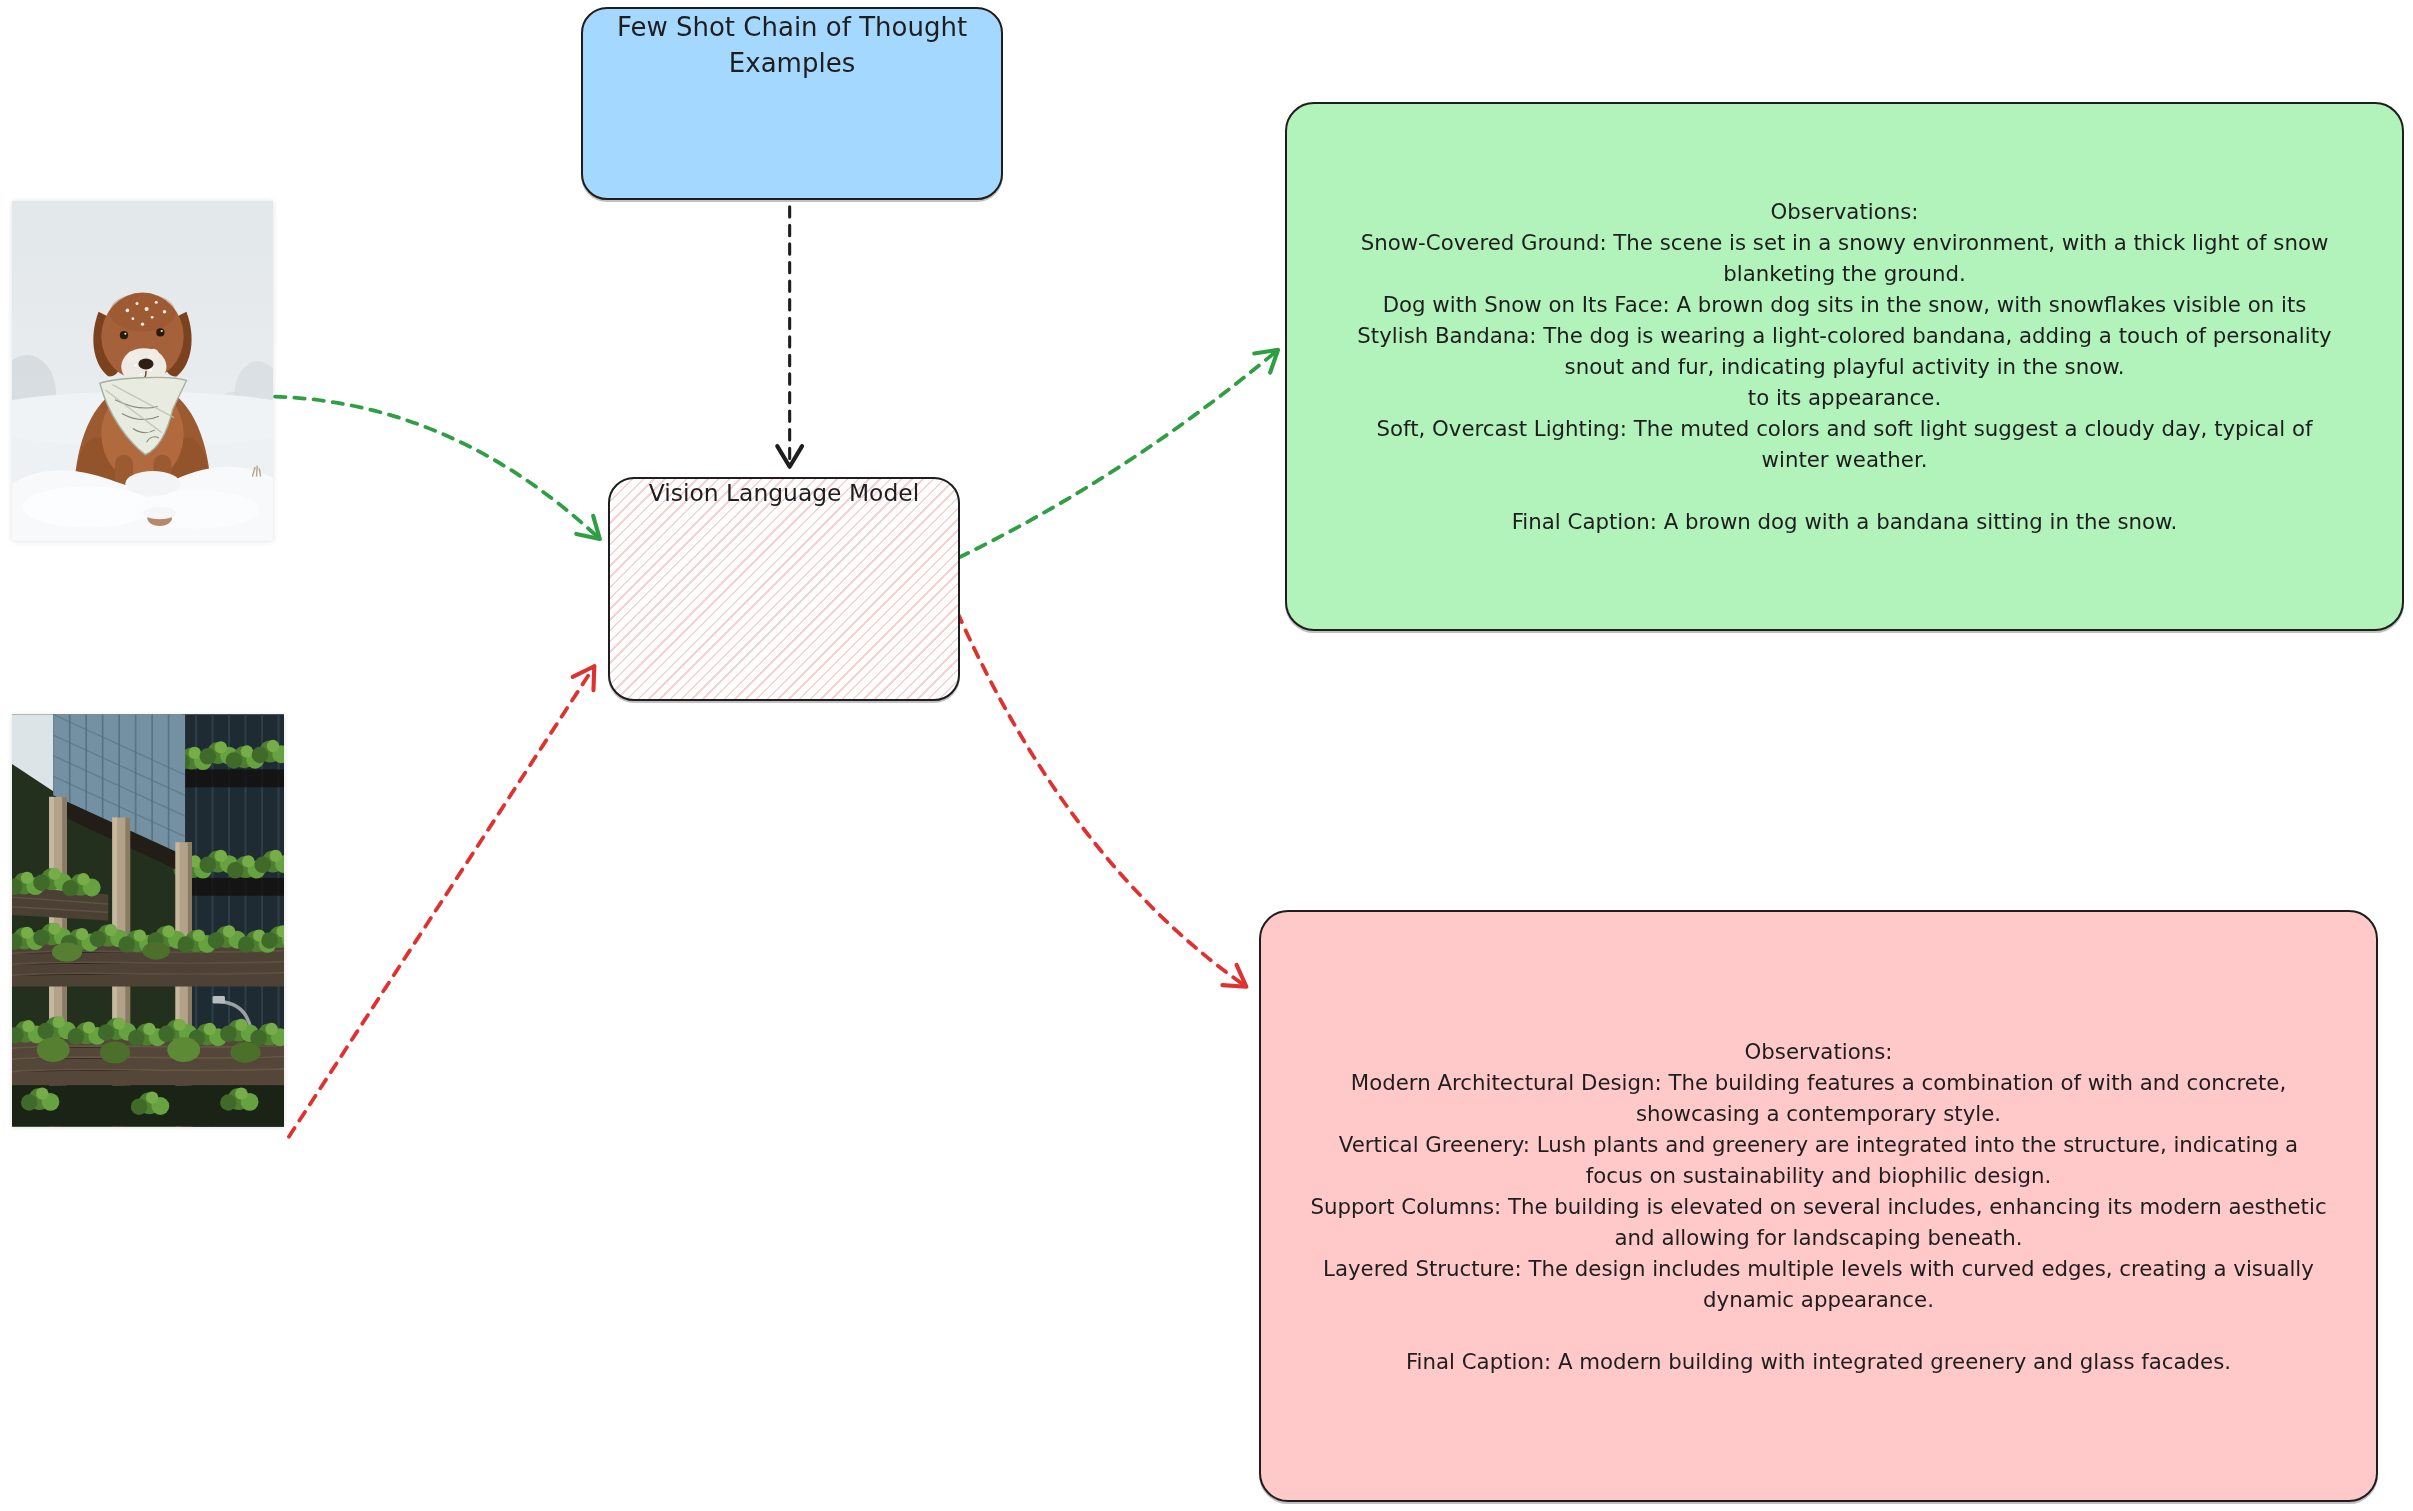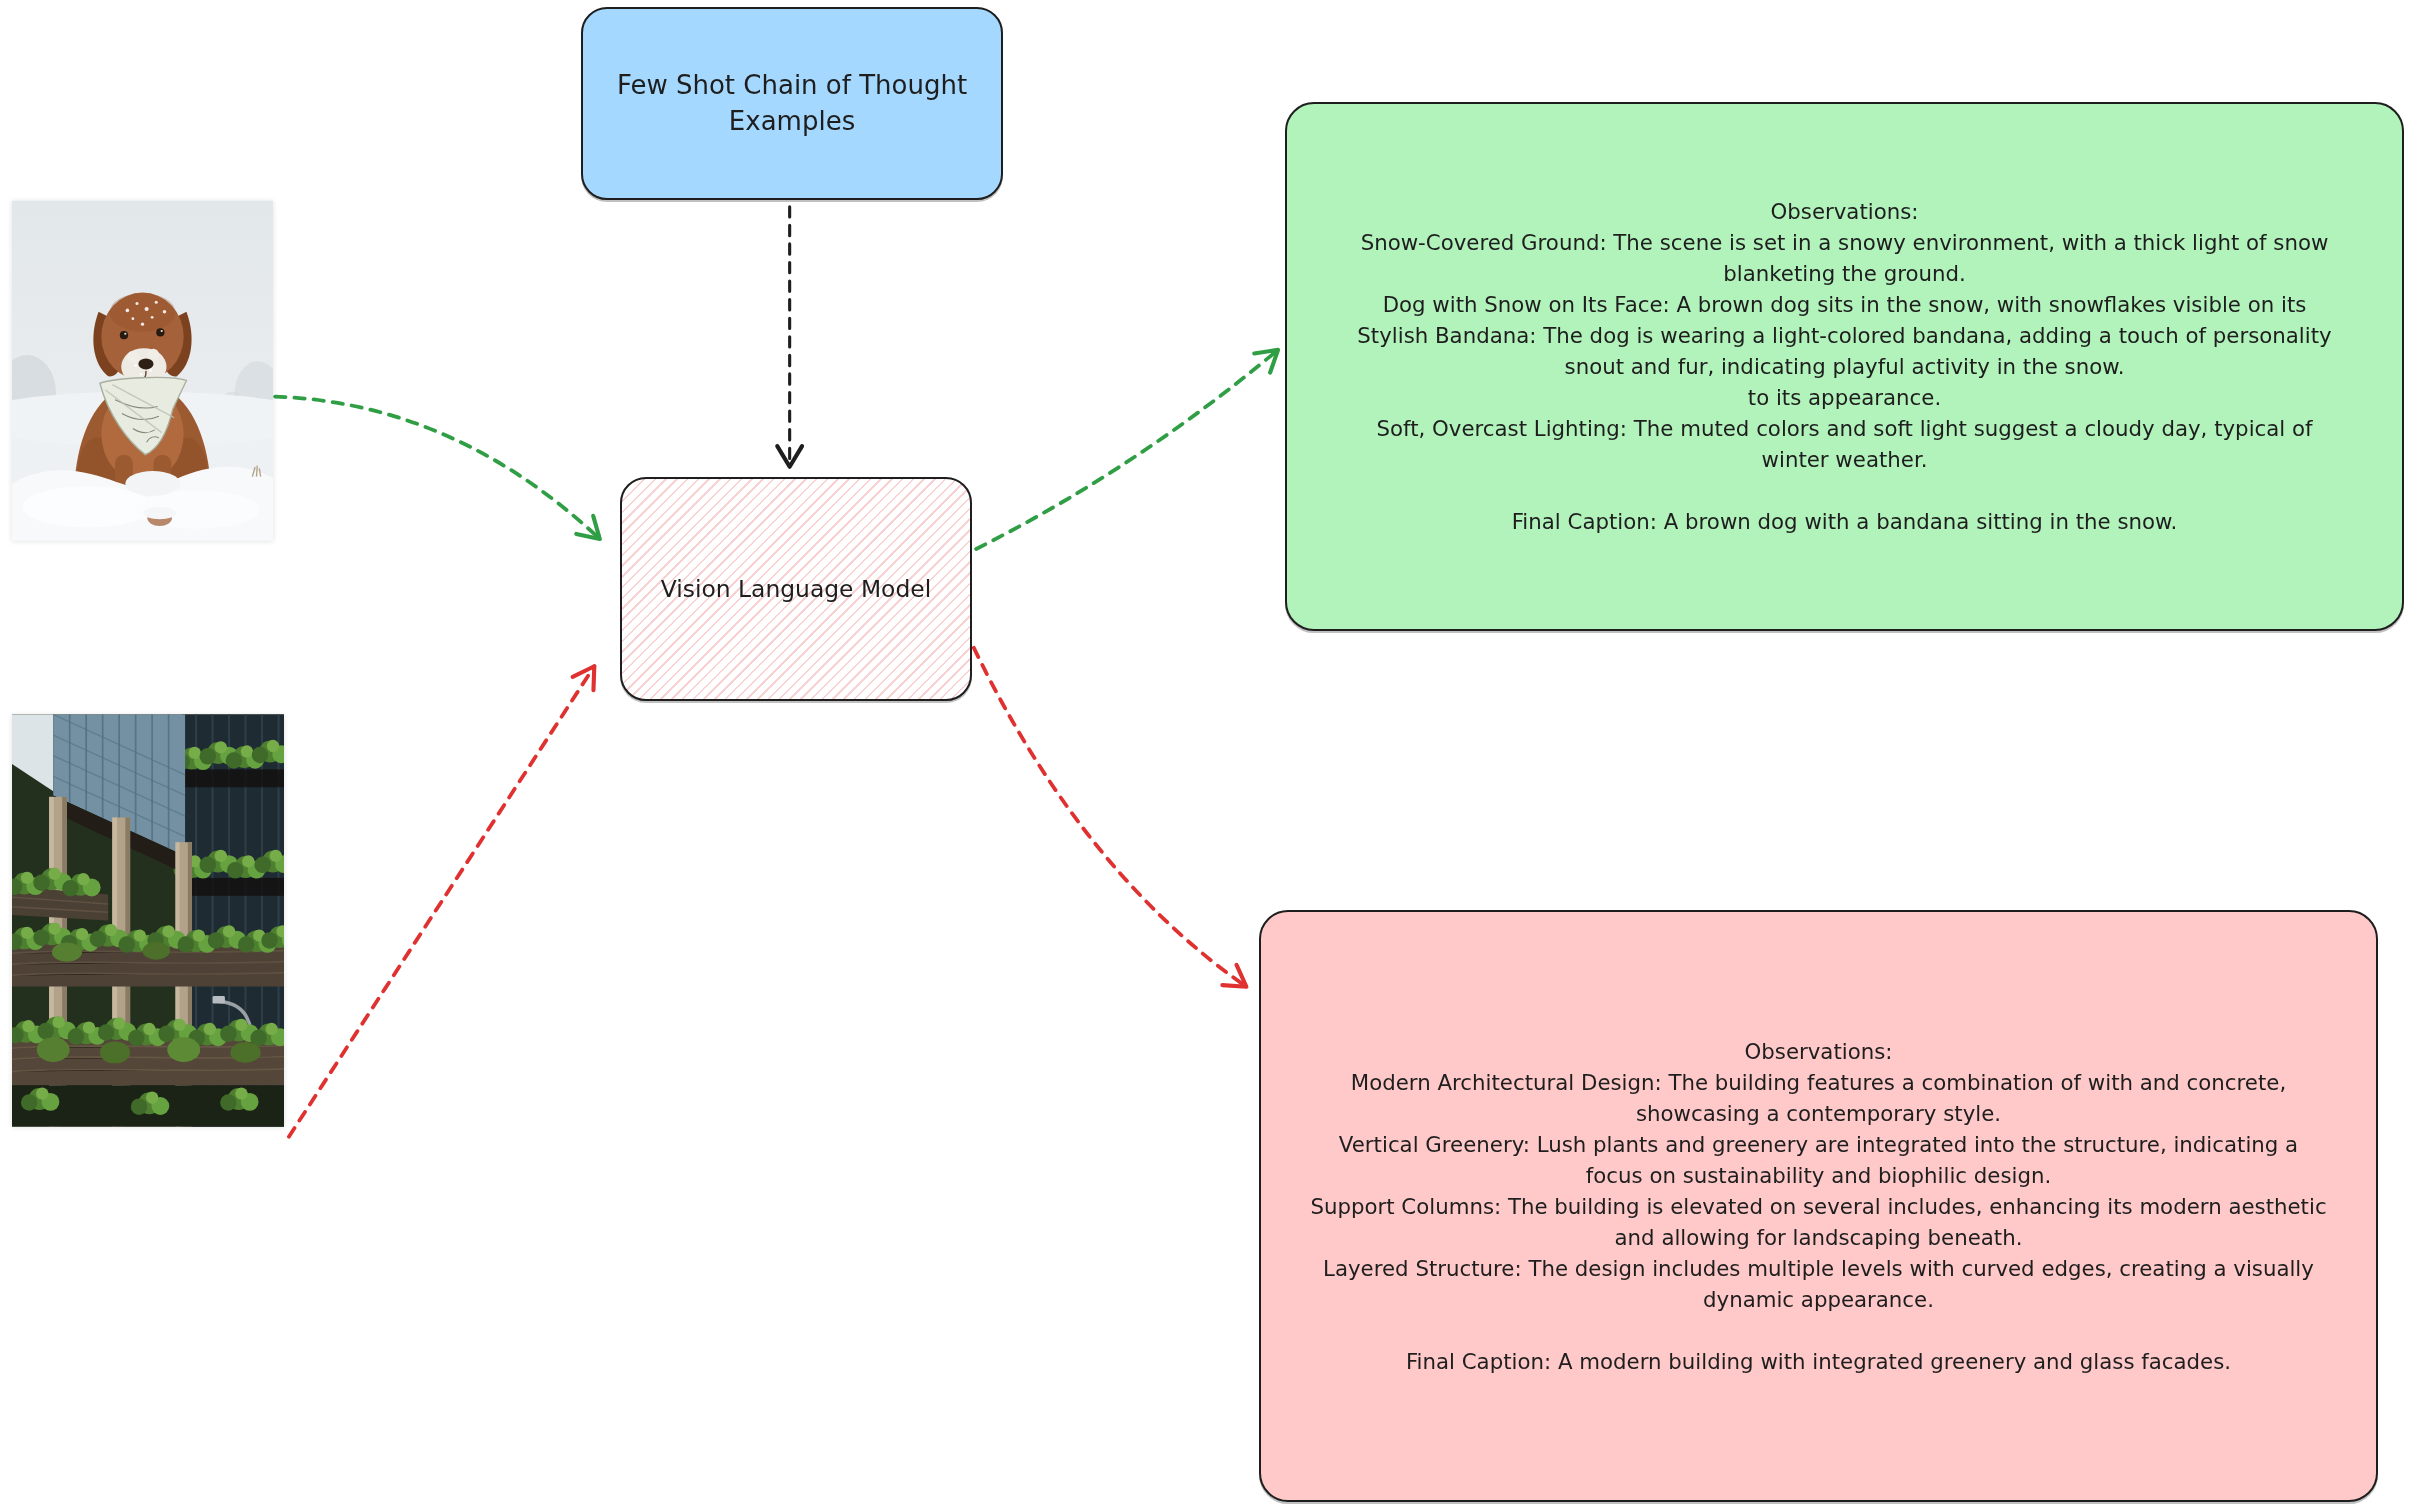--- a/index.html
+++ b/index.html
@@ -10,35 +10,34 @@
     font-family:"DejaVu Sans", sans-serif;
     color:#1e1e1e;
     overflow:hidden;
   }
   .node,.panel{
     position:absolute;
     border:2.8px solid #1e1e1e;
     box-sizing:border-box;
     box-shadow:0 2.1px 0 rgba(30,30,30,0.28);
   }
-  .node{display:flex;align-items:center;justify-content:center;text-align:center;}
+  .node{display:flex;align-items:flex-start;justify-content:center;text-align:center;}
   .node-blue{
     left:581px;top:6.9px;width:422px;height:193px;
     background:#a5d8ff;border-radius:26px;
   }
   .node-blue .label{font-size:26px;line-height:36px;white-space:pre-line;}
   .node-vlm{
     left:608px;top:477px;width:352px;height:224px;
     border-radius:26px;
     background:
       repeating-linear-gradient(135deg,
         rgba(224,49,49,0.22) 0px, rgba(224,49,49,0.22) 1.7px,
         rgba(255,255,255,0) 1.7px, rgba(255,255,255,0) 7.6px),
       #ffffff;
-    margin-left: 12px;
   }
   .node-vlm .label{font-size:23.4px;}
   .panel{
     display:flex;flex-direction:column;align-items:center;justify-content:center;
     border-radius:29px;
   }
   .panel .line{
     height:31px;line-height:31px;font-size:21.3px;
     white-space:pre;text-align:left;
   }

